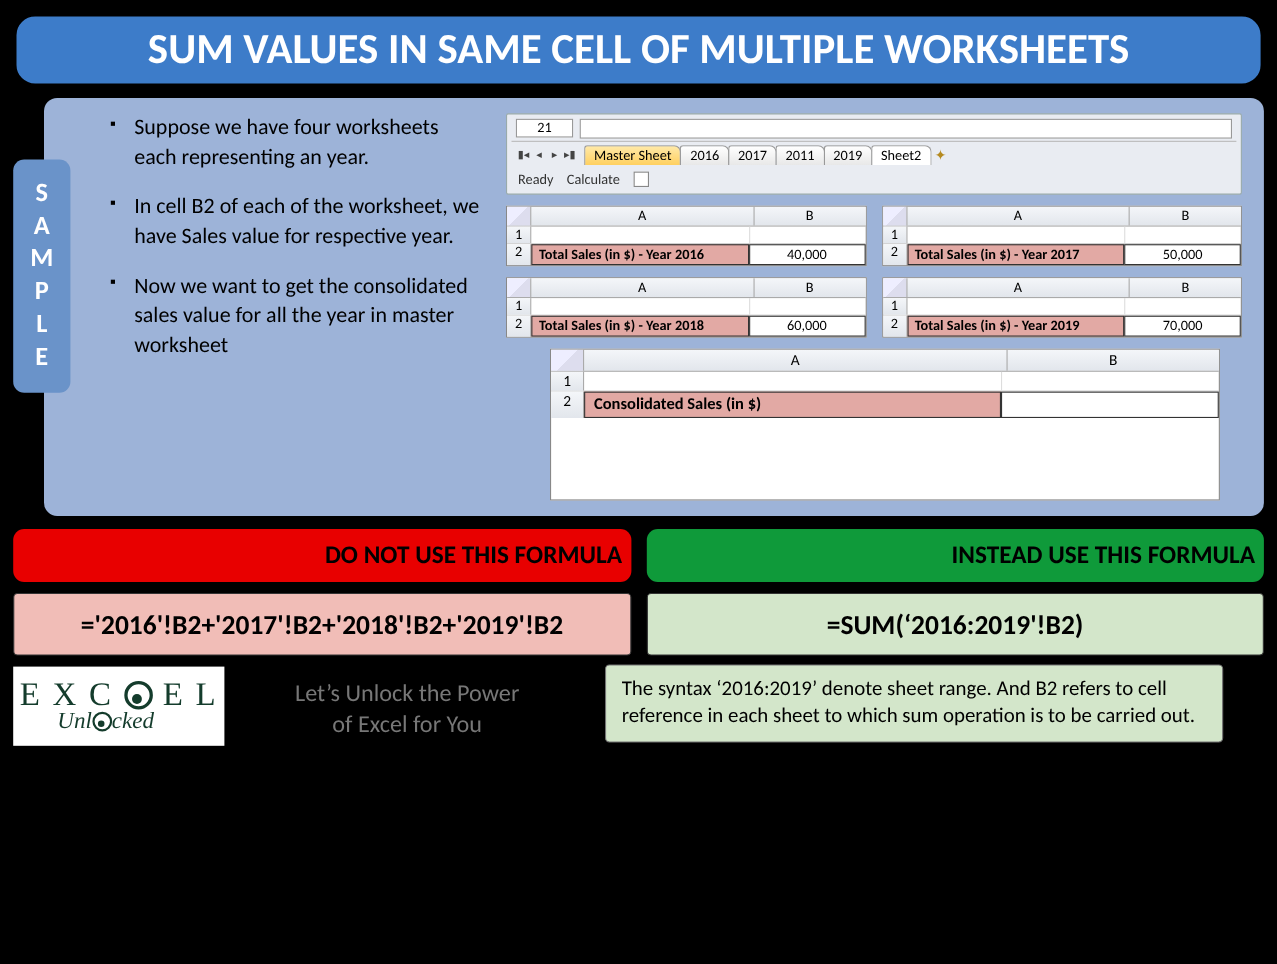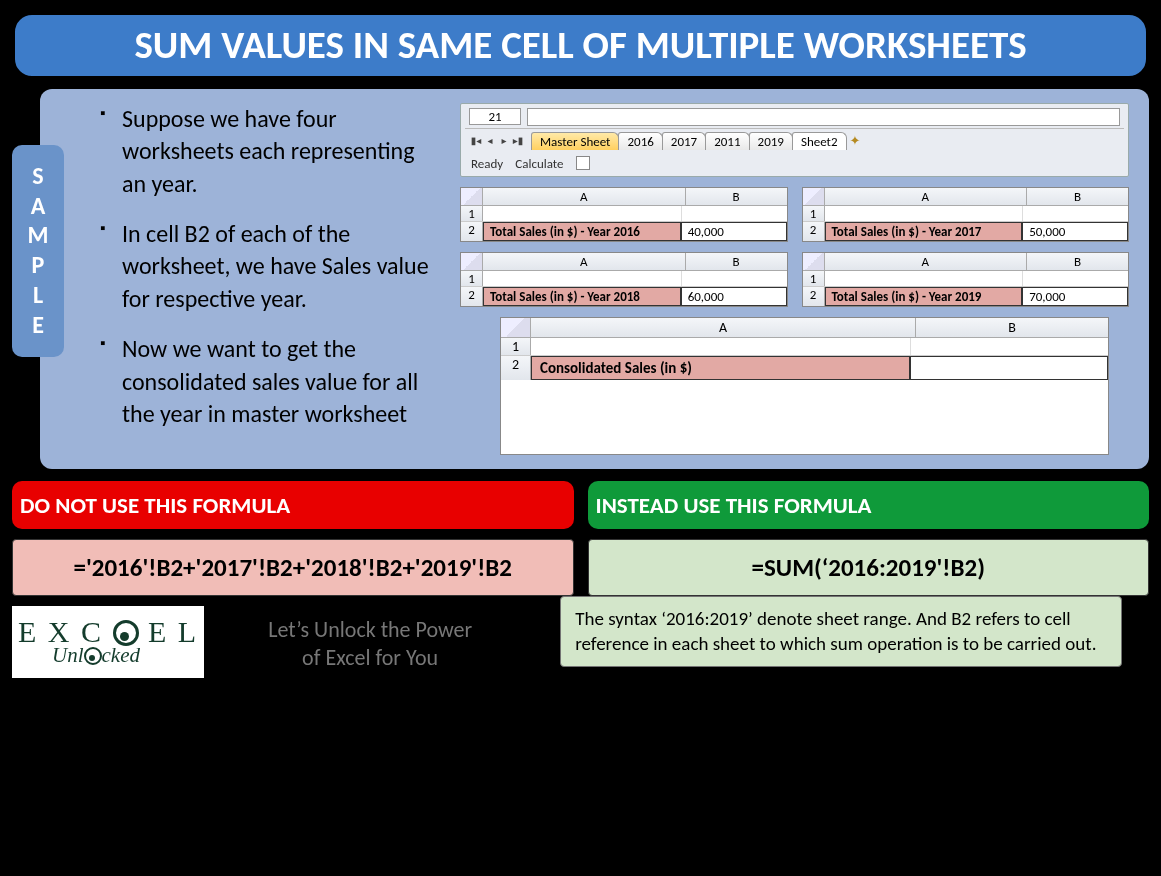--- a/index.html
+++ b/index.html
@@ -2,21 +2,21 @@
 <html><head>
 <meta charset="utf-8">
 <style>
   * { box-sizing: border-box; margin: 0; padding: 0; }
   body { background: #000; font-family: Calibri, Arial, sans-serif; width: 1161px; height: 876px; padding: 12px; }
   .title-bar { background: #3d7cc9; border-radius: 20px; padding: 8px 30px; text-align: center; color: #fff; font-size: 39px; font-weight: bold; line-height: 1.15; border: 3px solid #000; }
   .sample-wrap { position: relative; margin-top: 10px; }
   .sample-tab { position: absolute; left: 0; top: 56px; width: 52px; background: #6a93c9; color: #fff; font-size: 24px; font-weight: bold; text-align: center; border-radius: 10px; padding: 16px 0; line-height: 1.2; z-index: 2; }
   .sample-tab div { margin: 1px 0; }
   .sample-body { margin-left: 28px; background: #9db3d8; border-radius: 12px; padding: 14px 20px 14px 60px; display: flex; gap: 20px; min-height: 380px; }
-  .bullets { flex: 0 0 340px; font-size: 24px; color: #000; }
+  .bullets { flex: 0 0 340px; font-size: 20px; color: #000; }
   .bullets li { margin-bottom: 18px; list-style: none; position: relative; padding-left: 22px; line-height: 1.35; }
   .bullets li::before { content: "▪"; position: absolute; left: 0; top: 0; font-size: 15px; }
   .shots { flex: 1; display: flex; flex-direction: column; gap: 10px; }
   .tabs-shot { background: #e9ecf2; border: 1px solid #9aa; border-radius: 2px; padding: 2px 4px 2px 4px; }
   .tabs-row1 { display: flex; align-items: center; border-bottom: 1px solid #bbb; padding: 2px 4px; font-size: 13px; }
   .rownum { background: #fff; border: 1px solid #999; width: 52px; text-align: center; margin-right: 6px; font-size: 13px; }
   .tabs-row2 { display: flex; align-items: center; padding: 3px 4px; font-size: 13px; gap: 0; }
   .nav-btns { display: flex; gap: 0; margin-right: 6px; }
   .nav-btns span { display: inline-block; width: 14px; text-align: center; font-size: 10px; color: #444; }
   .wtab { background: linear-gradient(#fff,#e8e8e8); border: 1px solid #999; border-bottom: none; padding: 1px 8px; border-radius: 3px 6px 0 0; font-size: 13px; margin-right: -1px; }
@@ -29,42 +29,42 @@
   .mg-head { display: flex; background: linear-gradient(#f4f6f9,#e2e6ec); border-bottom: 1px solid #aaa; }
   .mg-corner { width: 22px; border-right: 1px solid #aaa; background: linear-gradient(135deg,#eef 50%,#dde 50%); }
   .mg-col { flex: 1; text-align: center; border-right: 1px solid #aaa; font-size: 13px; padding: 1px 0; }
   .mg-col:last-child { border-right: none; }
   .mg-row { display: flex; border-bottom: 1px solid #ccc; }
   .mg-row:last-child { border-bottom: none; }
   .mg-rh { width: 22px; text-align: center; background: linear-gradient(#f4f6f9,#e2e6ec); border-right: 1px solid #aaa; font-size: 13px; }
   .mg-cell { flex: 1; padding: 1px 6px; border-right: 1px solid #ddd; font-size: 13px; white-space: nowrap; overflow: hidden; }
   .mg-cell:last-child { border-right: none; }
   .mg-cell.label { background: #e2a9a4; font-weight: bold; border: 1px solid #333; }
-  .mg-cell.val { text-align: left; border: 1px solid #333;}
+  .mg-cell.val { text-align: center; border: 1px solid #333;}
   .mg-cell.empty { }
   .consol { background: #fff; border: 1px solid #888; font-size: 15px; margin-top: 2px; }
   .consol .mg-col, .consol .mg-rh { font-size: 14px; }
   .consol .mg-cell { font-size: 15px; padding: 2px 8px; }
   .formula-row { display: flex; gap: 14px; margin-top: 12px; }
   .fcol { flex: 1; display: flex; flex-direction: column; gap: 10px; }
-  .fhead { color: #ffffff; font-size: 23px; font-weight: bold; text-align: left; padding: 10px 8px; border-radius: 10px; }
+  .fhead { color: #000000; font-size: 23px; font-weight: bold; text-align: right; padding: 10px 8px; border-radius: 10px; }
   .fhead.red { background: #e80000; }
   .fhead.green { background: #0f9a3a; }
   .fbox { font-size: 25px; font-weight: bold; text-align: center; padding: 12px 8px; border: 1px solid #333; border-radius: 4px; }
   .fbox.red { background: #f1bdb7; }
   .fbox.green { background: #d3e6ca; }
   .fnote { background: #d3e6ca; border: 1px solid #737373; border-radius: 4px; padding: 10px 14px; font-size: 19px; line-height: 1.3; width: 562px; }
   .footer { display: flex; align-items: flex-start; gap: 6px; margin-top: 10px; }
   .logo { background: #fff; padding: 4px 6px; height: 72px; display: flex; align-items: center; }
   .logo-txt1 { font-family: 'Times New Roman', serif; font-size: 30px; letter-spacing: 2px; color: #143c2c; font-weight: 500;}
   .logo-sub { font-family: 'Times New Roman', serif; font-style: italic; font-size: 21px; color: #143c2c; margin-left: 34px; margin-top:-6px;}
   .logo-ball { display: inline-block; width: 26px; height: 26px; border: 3px solid #143c2c; border-radius: 50%; vertical-align: -4px; position: relative;}
   .logo-ball::after{content:"";position:absolute;width:9px;height:9px;background:#143c2c;border-radius:50%;left:4px;top:9px;}
   .tagline { color: #777; font-size: 22px; text-align: center; flex: 0 0 320px; padding: 10px 0; line-height: 1.3;}
-  .lower { display:flex; gap:30px; align-items:flex-start;}
+  .lower { display:flex; gap:20px; align-items:center;}
 </style>
 </head>
 <body>
 
 <div class="title-bar">SUM VALUES IN SAME CELL OF MULTIPLE WORKSHEETS</div>
 
 <div class="sample-wrap">
   <div class="sample-tab">
     <div>S</div>
     <div>A</div>

